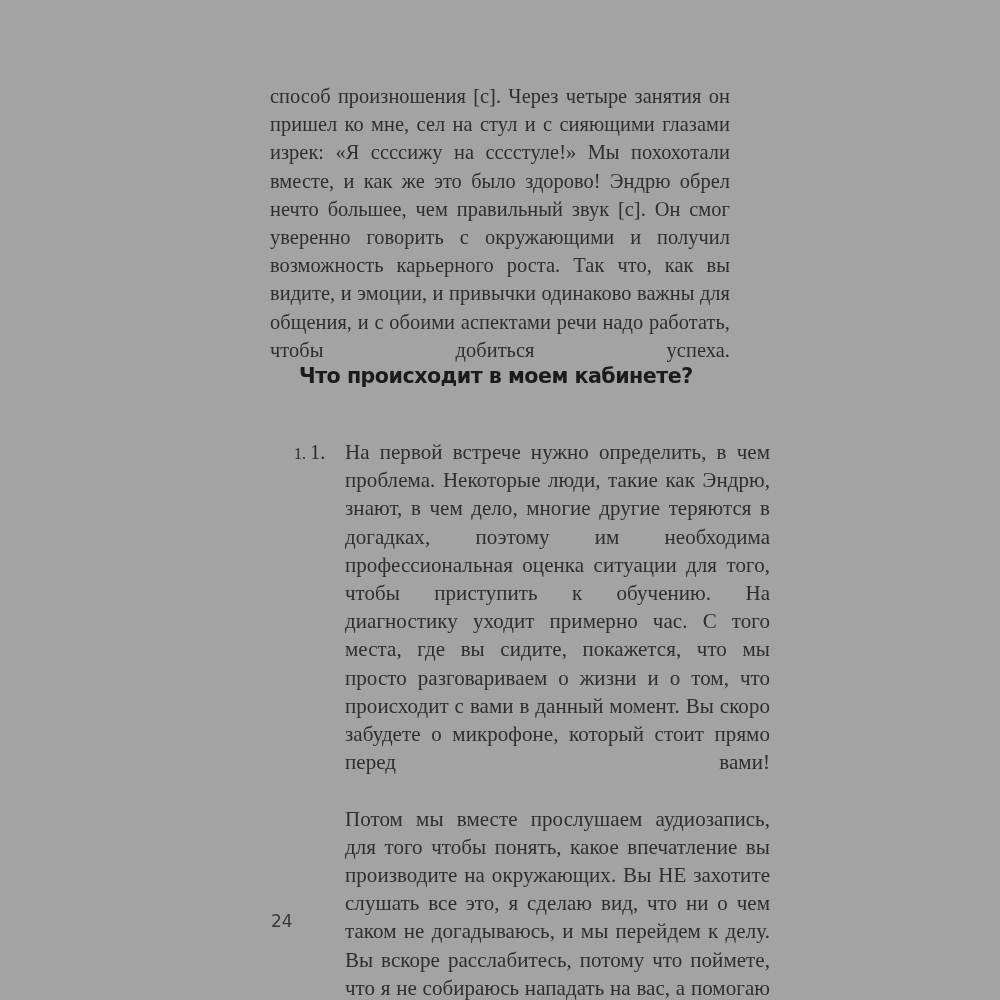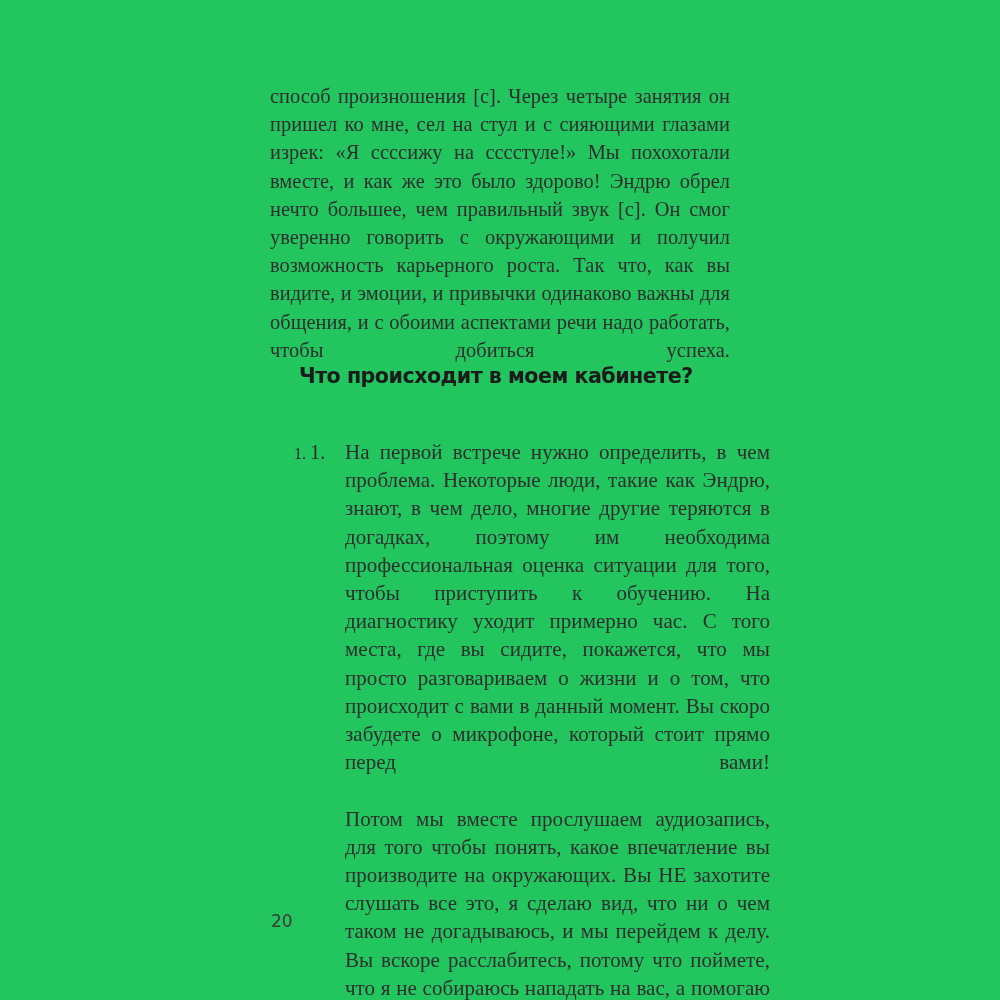--- a/index.html
+++ b/index.html
@@ -5,21 +5,21 @@
 <style>
   html, body {
     margin: 0;
     padding: 0;
     background: #ffffff;
   }
   .page {
     position: relative;
     width: 1000px;
     height: 1000px;
-    background: #22c55e;
+    background: #a3a3a3;
     overflow: hidden;
     font-family: "Liberation Serif", "DejaVu Serif", serif;
     color: #2b2b2b;
     -webkit-font-smoothing: antialiased;
   }
 
   
   .text-column {
     position: absolute;
     left: 270px;
@@ -119,15 +119,15 @@
   <ol class="numbered-list">
     <li class="list-item">
       <span class="list-marker">1.</span>
       <div class="list-item-body">
         <p>На первой встрече нужно определить, в чем проблема. Некоторые люди, такие как Эндрю, знают, в чем дело, многие другие теряются в догадках, поэтому им необходима профессиональная оценка ситуации для того, чтобы приступить к обучению. На диагностику уходит примерно час. С того места, где вы сидите, покажется, что мы просто разговариваем о жизни и о том, что происходит с вами в данный момент. Вы скоро забудете о микрофоне, который стоит прямо перед вами!</p>
         <p>Потом мы вместе прослушаем аудиозапись, для того чтобы понять, какое впечатление вы производите на окружающих. Вы НЕ захотите слушать все это, я сделаю вид, что ни о чем таком не догадываюсь, и мы перейдем к делу. Вы вскоре расслабитесь, потому что поймете, что я не собираюсь нападать на вас, а помогаю вам понять, что о вас думают окружающие. Потом</p>
       </div>
     </li>
   </ol>
 
-  <p class="page-number">20</p>
+  <p class="page-number">24</p>
 
 </div>
 
 </body></html>

